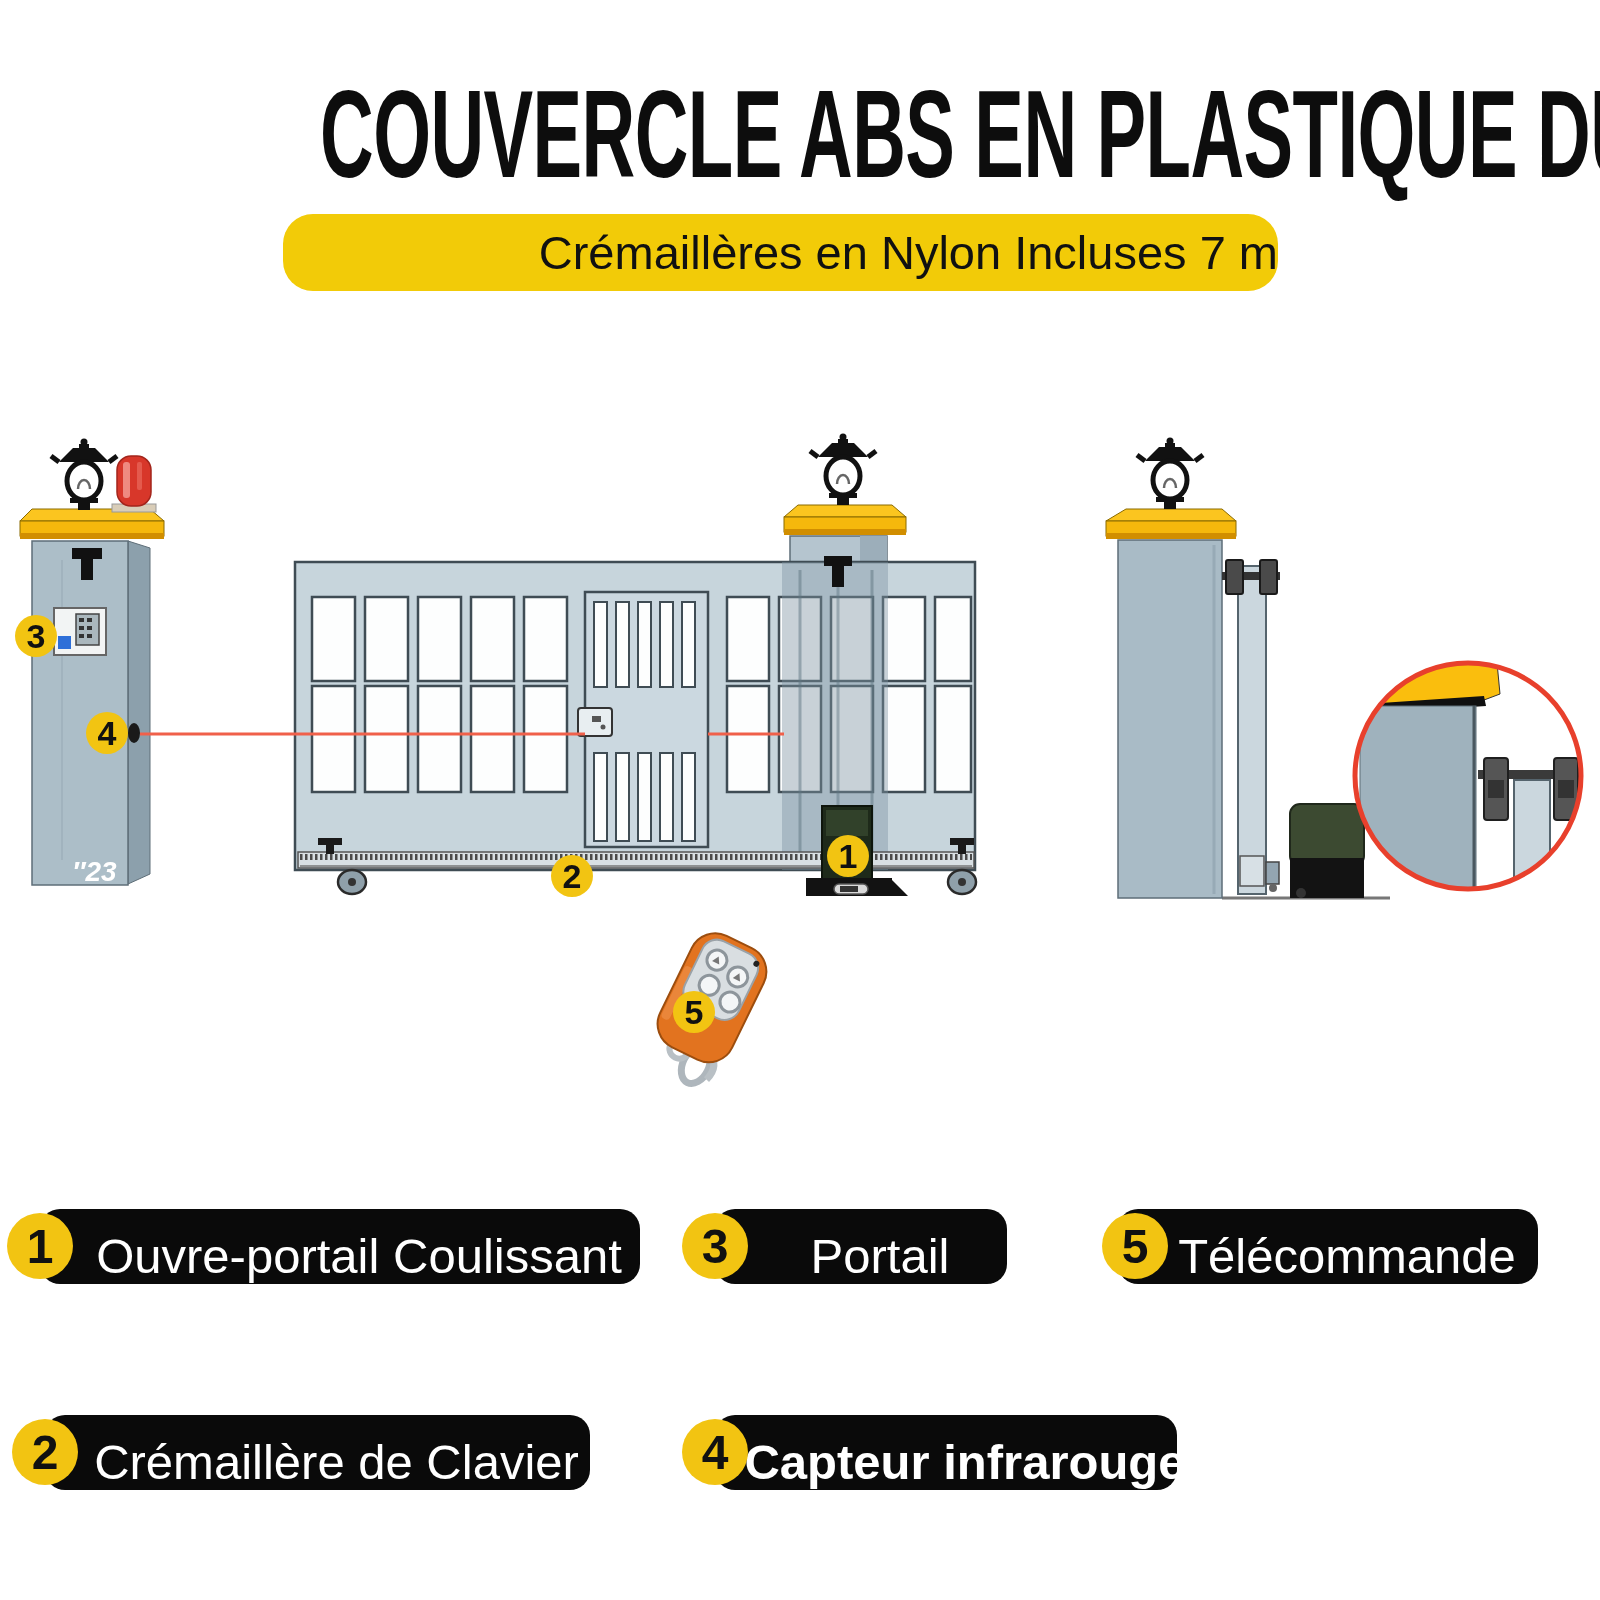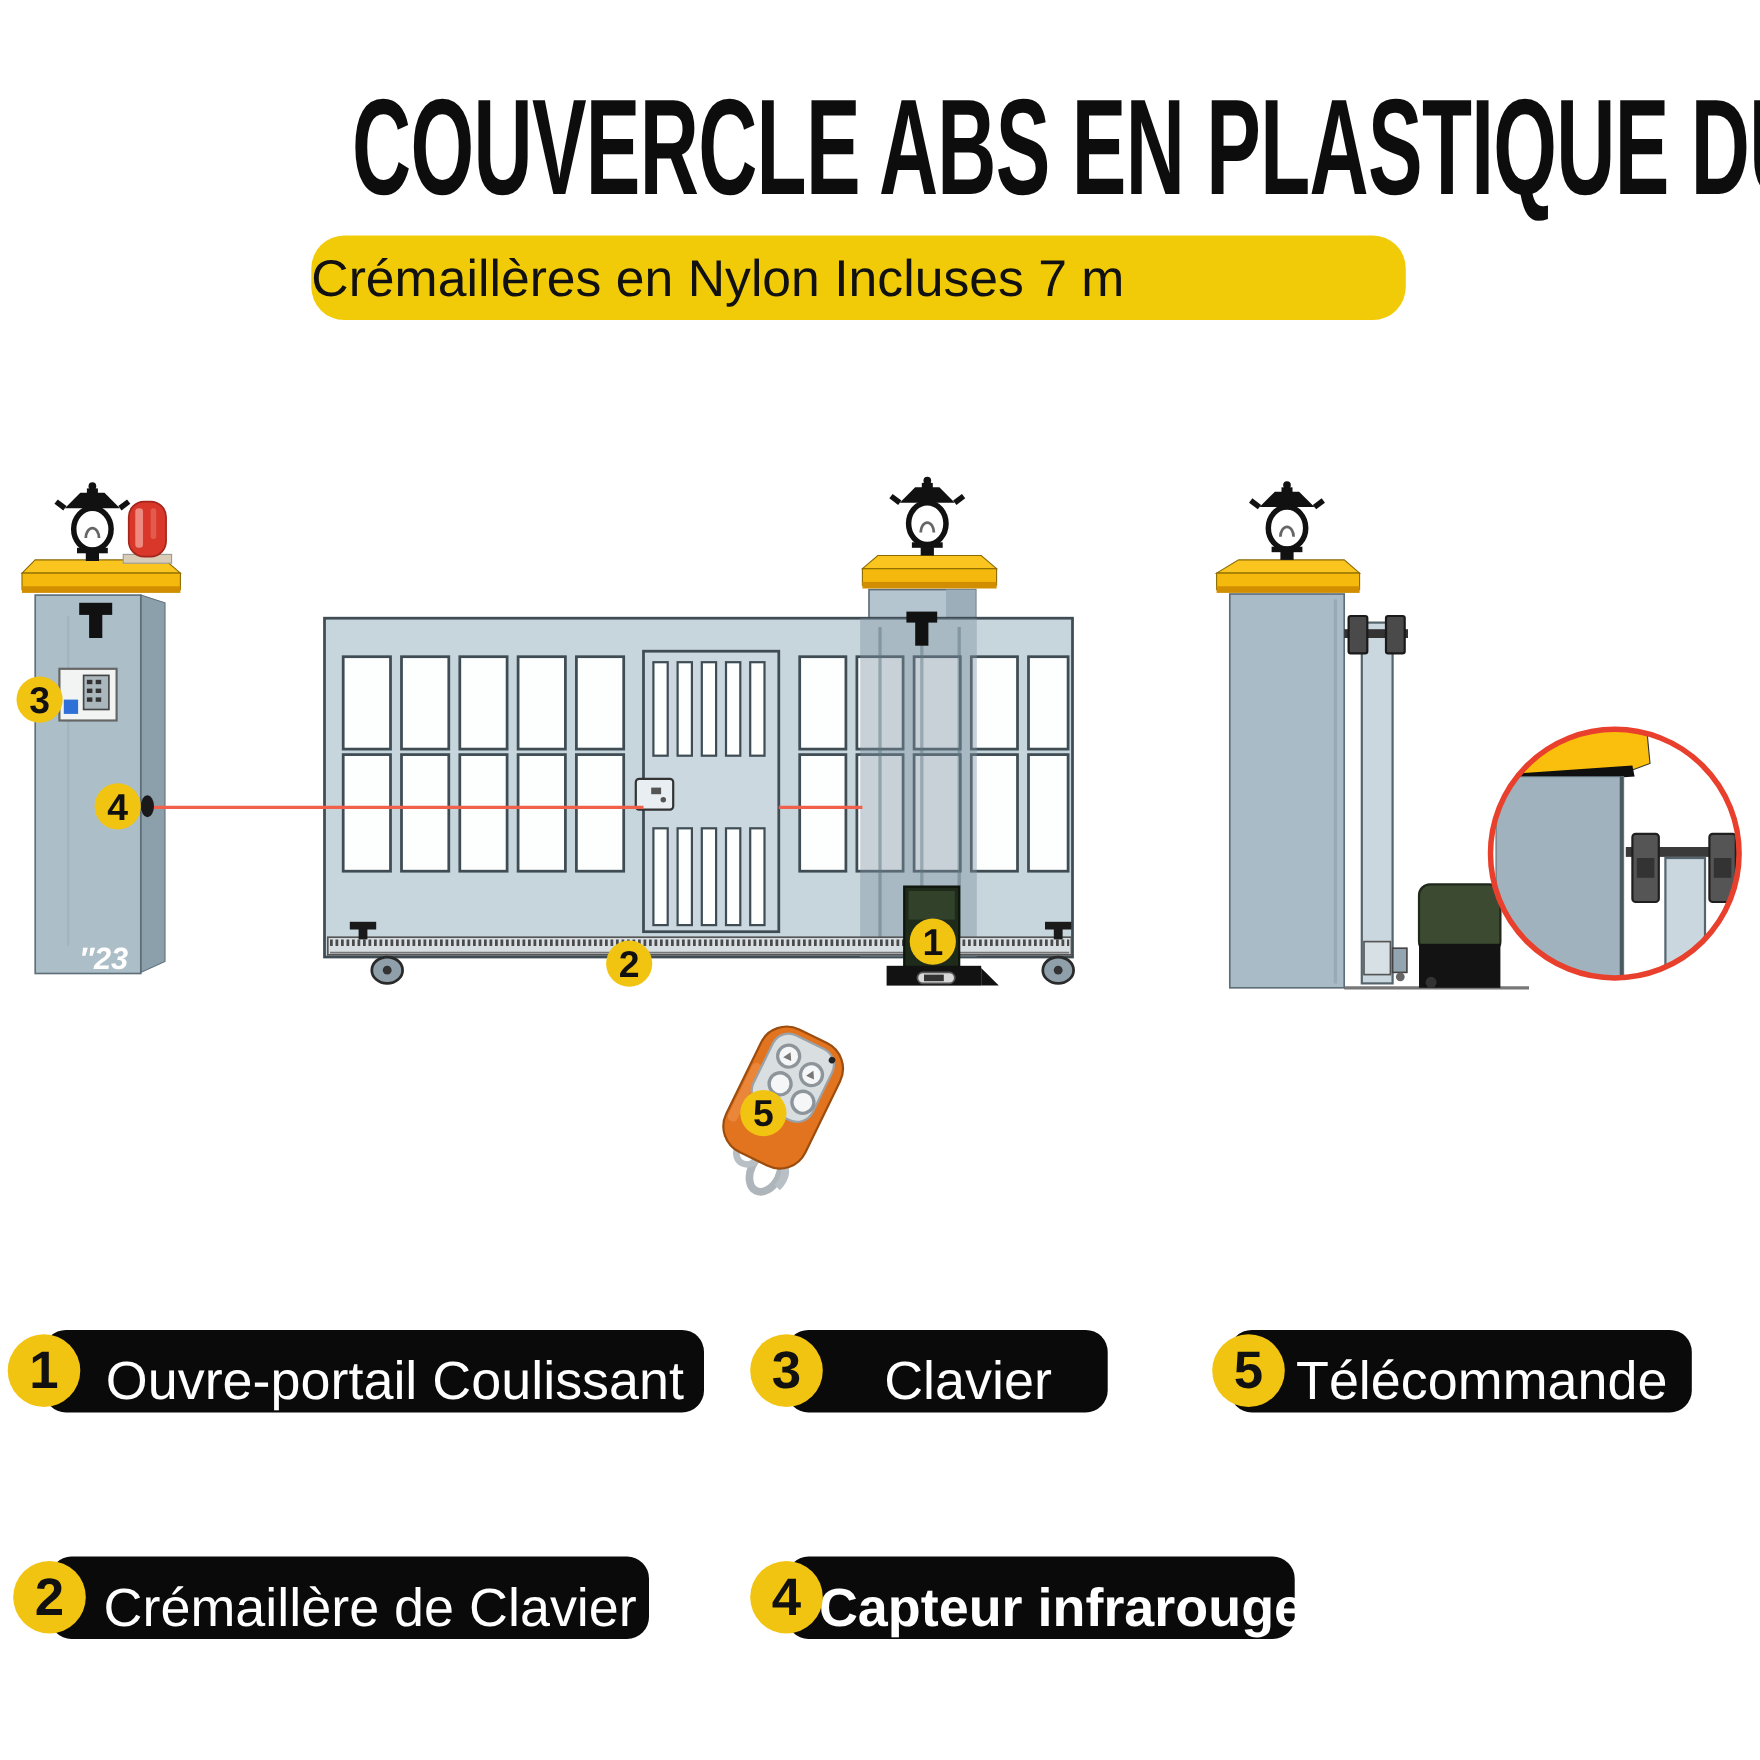--- a/index.html
+++ b/index.html
@@ -4,21 +4,21 @@
 <style>
   html,body{margin:0;padding:0;background:#ffffff;}
   #page{position:relative;width:1600px;height:1600px;background:#ffffff;overflow:hidden;
         font-family:"Liberation Sans",sans-serif;}
   
   #title{position:absolute;left:0;top:72px;width:1600px;text-align:center;
          font-size:124px;line-height:1.0;font-weight:bold;color:#0d0d0d;
          transform:scaleX(0.60);transform-origin:50% 50%;white-space:nowrap;letter-spacing:-1px;}
   
   #banner{position:absolute;left:283px;top:214px;width:995px;height:77px;background:#F2CB08;
-          display:flex;align-items:center;justify-content:flex-start;border-radius:30px;}
+          display:flex;align-items:center;justify-content:flex-end;border-radius:30px;}
   #banner span{font-size:47px;color:#111;white-space:nowrap;}
   
   #diagram{position:absolute;left:0;top:400px;width:1600px;height:720px;}
   
   .legend-item{position:absolute;height:75px;}
   .legend-pill{position:absolute;top:0;height:75px;background:#0a0a0a;border-radius:20px;
                display:flex;align-items:flex-end;justify-content:center;}
   .legend-pill span{color:#ffffff;font-size:49px;white-space:nowrap;padding-left:38px;}
   .legend-circle{position:absolute;top:4px;width:66px;height:66px;border-radius:50%;
                  background:#F2C412;display:flex;align-items:center;justify-content:center;z-index:2;}
@@ -308,21 +308,21 @@
     <div class="legend-pill" style="left:33px;width:600px;">
       <span>Ouvre-portail Coulissant</span>
     </div>
     <div class="legend-circle">
       <span>1</span>
     </div>
   </div>
 
   <div class="legend-item" style="left:682px;top:1209px;">
     <div class="legend-pill" style="left:33px;width:292px;">
-      <span>Clavier</span>
+      <span>Portail</span>
     </div>
     <div class="legend-circle">
       <span>3</span>
     </div>
   </div>
 
   <div class="legend-item" style="left:1102px;top:1209px;">
     <div class="legend-pill" style="left:16px;width:420px;">
       <span>Télécommande</span>
     </div>

